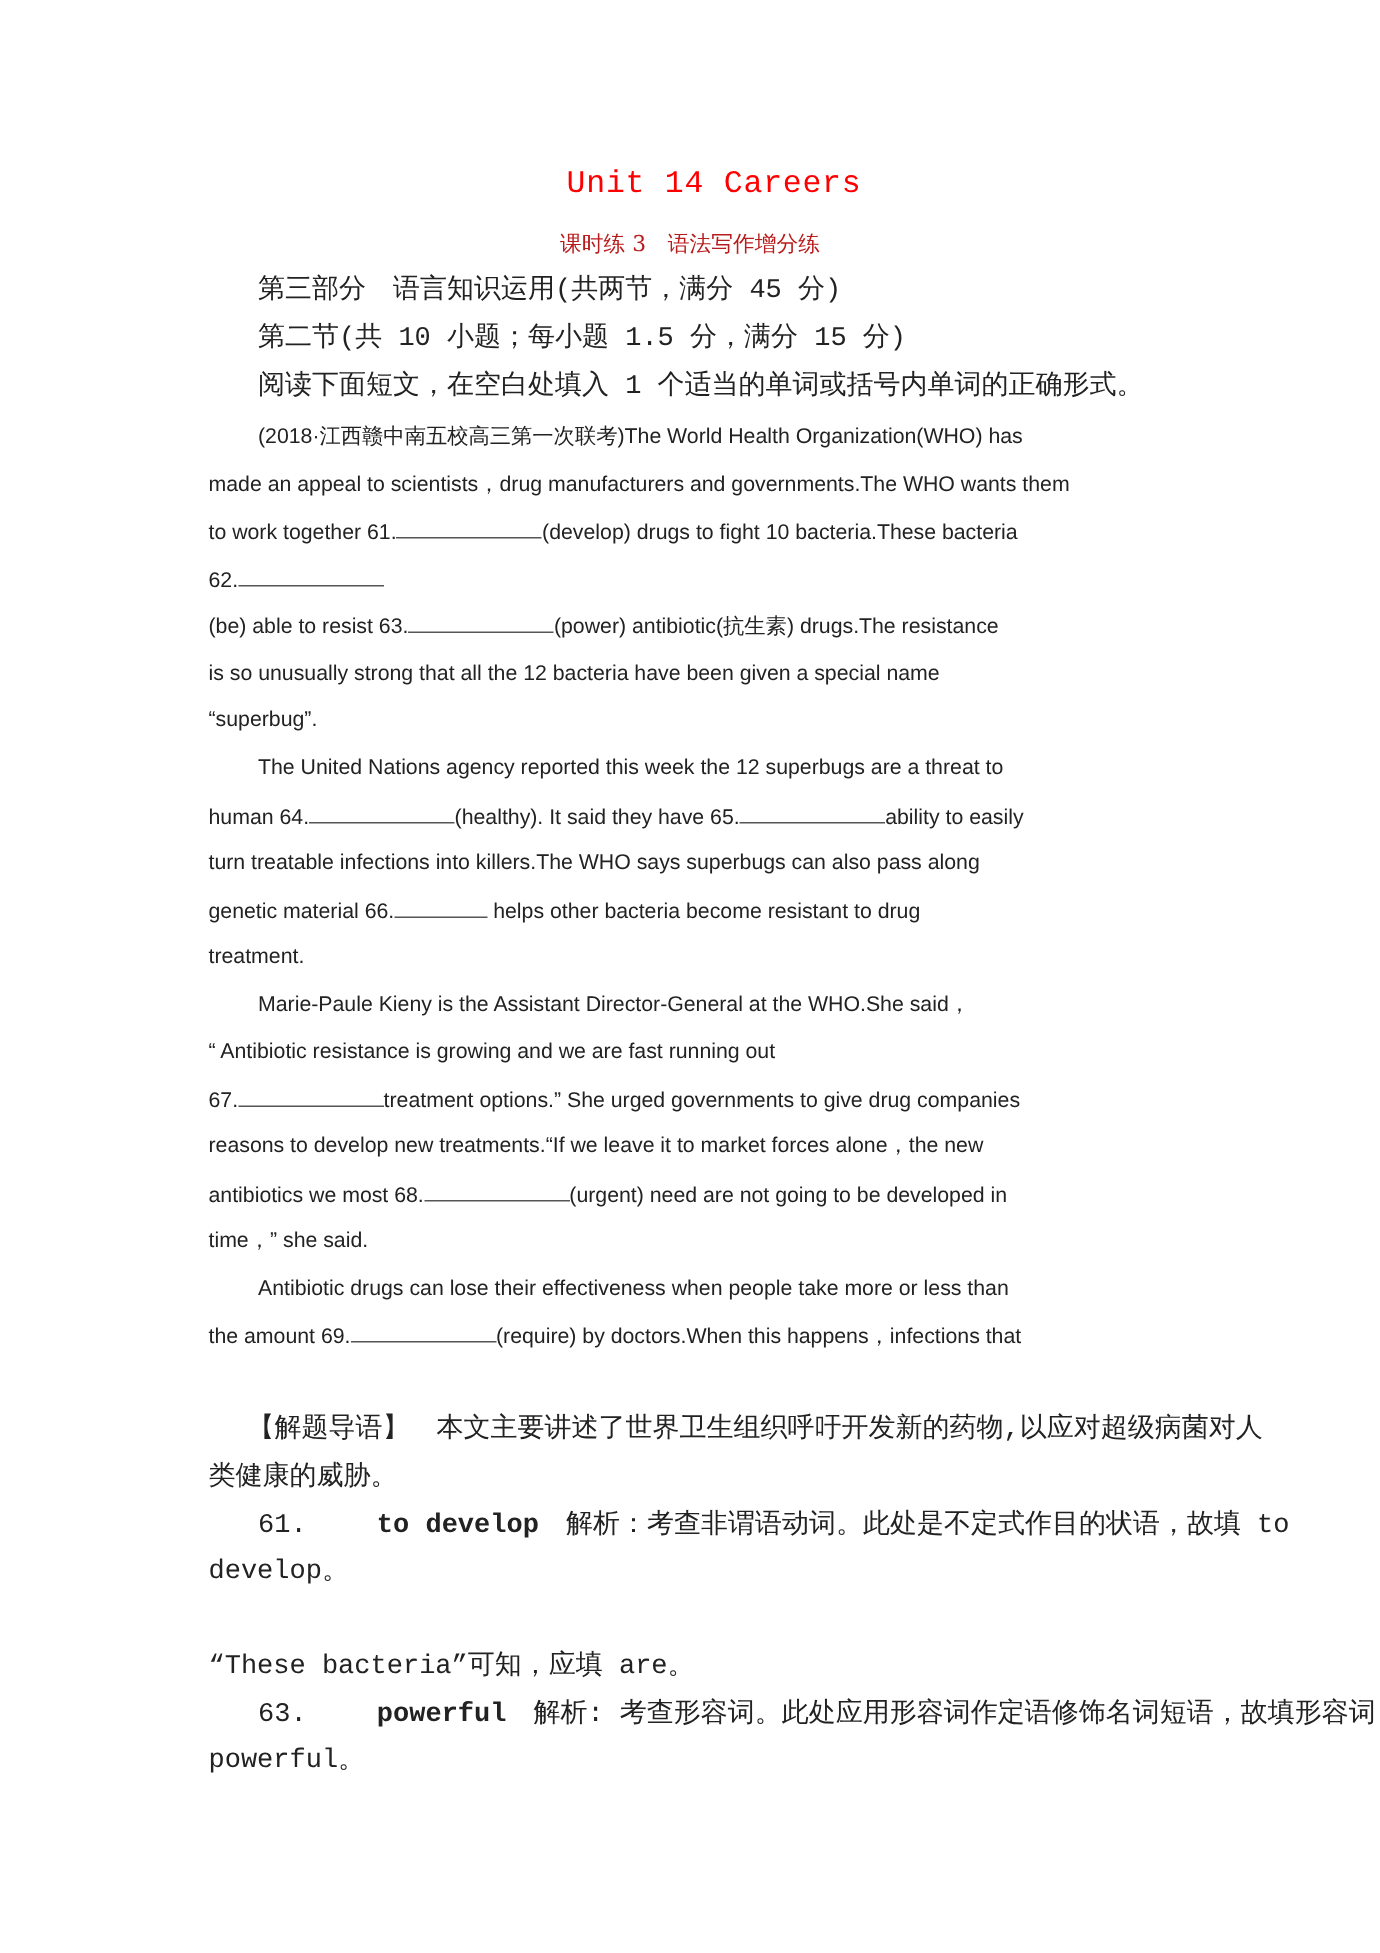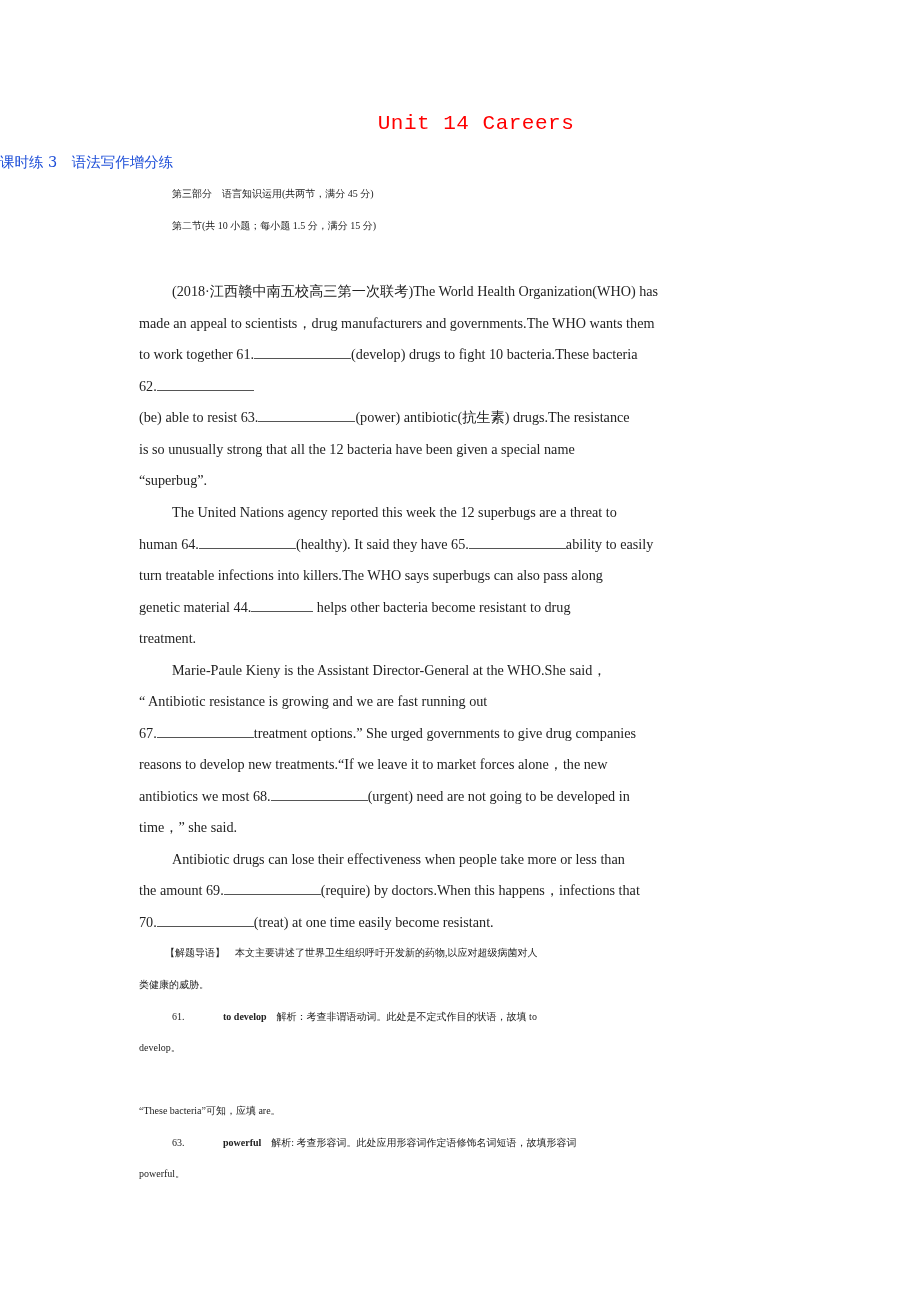--- a/index.html
+++ b/index.html
@@ -8,68 +8,68 @@
     font-family: "DejaVu Serif", "Liberation Serif", serif;
     color: #1a1a1a;
   }
   .page { position: absolute; left: 0; top: 0; width: 920px; height: 1302px; }
   .title {
     position: absolute; top: 112px; left: 16px; width: 920px; text-align: center;
     font-family: "Liberation Mono", "DejaVu Sans Mono", monospace;
     font-size: 21px; color: #ff0000; letter-spacing: 0.5px;
   }
   .subtitle {
-    position: absolute; top: 153px; left: 0; width: 920px; 
-    font-size: 14.5px; color: #1d4ed8;
+    position: absolute; top: 153px; left: 0; width: 920px; text-align: center;
+    font-size: 14.5px; color: #b91c1c;
   }
   .line {
     position: absolute; left: 139px; width: 675px;
-    font-family: Liberation Serif, serif;
+    font-family: Liberation Sans, sans-serif;
     font-size: 14.2px; line-height: 20px; white-space: pre;
     color: #222;
   }
-  .cn { font-family: Liberation Serif, serif; font-size: 10px; }
+  .cn { font-family: Liberation Mono, monospace; font-size: 18px; }
   .indent { left: 172px; }
   .blank { display: inline-block; border-bottom: 1px solid #555; height: 14px; vertical-align: baseline; }
   .b { font-weight: bold; margin-left: 36px; }
 </style>
 </head>
 <body>
 
 <div class="page">
   <div class="title">Unit 14 Careers</div>
   <div class="subtitle">课时练 3　语法写作增分练</div>
 
   <div class="line indent cn" style="top:184px">第三部分　语言知识运用(共两节，满分 45 分)</div>
   <div class="line indent cn" style="top:216px">第二节(共 10 小题；每小题 1.5 分，满分 15 分)</div>
+  <div class="line indent cn" style="top:248px">阅读下面短文，在空白处填入 1 个适当的单词或括号内单词的正确形式。</div>
 
   <div class="line indent" style="top:281px">(2018·江西赣中南五校高三第一次联考)The World Health Organization(WHO) has</div>
   <div class="line" style="top:313px">made an appeal to scientists，drug manufacturers and governments.The WHO wants them</div>
   <div class="line" style="top:344px"><span>to work together 61.</span><span class="blank" style="width:97px"></span><span>(develop) drugs to fight 10 bacteria.These bacteria</span></div>
   <div class="line" style="top:376px"><span>62.</span><span class="blank" style="width:97px"></span></div>
   <div class="line" style="top:407px"><span>(be) able to resist 63.</span><span class="blank" style="width:97px"></span><span>(power) antibiotic(抗生素) drugs.The resistance</span></div>
   <div class="line" style="top:439px">is so unusually strong that all the 12 bacteria have been given a special name</div>
   <div class="line" style="top:470px">“superbug”.</div>
 
   <div class="line indent" style="top:502px">The United Nations agency reported this week the 12 superbugs are a threat to</div>
   <div class="line" style="top:534px"><span>human 64.</span><span class="blank" style="width:97px"></span><span>(healthy). It said they have 65.</span><span class="blank" style="width:97px"></span><span>ability to easily</span></div>
   <div class="line" style="top:565px">turn treatable infections into killers.The WHO says superbugs can also pass along</div>
-  <div class="line" style="top:597px"><span>genetic material 44.</span><span class="blank" style="width:62px"></span> <span>helps other bacteria become resistant to drug</span></div>
+  <div class="line" style="top:597px"><span>genetic material 66.</span><span class="blank" style="width:62px"></span> <span>helps other bacteria become resistant to drug</span></div>
   <div class="line" style="top:628px">treatment.</div>
 
   <div class="line indent" style="top:660px">Marie-Paule Kieny is the Assistant Director-General at the WHO.She said，</div>
   <div class="line" style="top:691px">“ Antibiotic resistance is growing and we are fast running out</div>
   <div class="line" style="top:723px"><span>67.</span><span class="blank" style="width:97px"></span><span>treatment options.” She urged governments to give drug companies</span></div>
   <div class="line" style="top:754px">reasons to develop new treatments.“If we leave it to market forces alone，the new</div>
   <div class="line" style="top:786px"><span>antibiotics we most 68.</span><span class="blank" style="width:97px"></span><span>(urgent) need are not going to be developed in</span></div>
   <div class="line" style="top:817px">time，” she said.</div>
 
   <div class="line indent" style="top:849px">Antibiotic drugs can lose their effectiveness when people take more or less than</div>
   <div class="line" style="top:880px"><span>the amount 69.</span><span class="blank" style="width:97px"></span><span>(require) by doctors.When this happens，infections that</span></div>
-  <div class="line" style="top:912px"><span>70.</span><span class="blank" style="width:97px"></span><span>(treat) at one time easily become resistant.</span></div>
 
   <div class="line indent cn" style="top:943px; left:165px"><span>【解题导语】</span>　<span>本文主要讲述了世界卫生组织呼吁开发新的药物,以应对超级病菌对人</span></div>
   <div class="line cn" style="top:975px">类健康的威胁。</div>
 
   <div class="line indent cn" style="top:1007px"><span>61.</span> <span class="b">to develop</span>　<span>解析：考查非谓语动词。此处是不定式作目的状语，故填 to</span></div>
   <div class="line cn" style="top:1038px">develop。</div>
   <div class="line cn" style="top:1101px">“These bacteria”可知，应填 are。</div>
   <div class="line indent cn" style="top:1133px"><span>63.</span> <span class="b">powerful</span>　<span>解析: 考查形容词。此处应用形容词作定语修饰名词短语，故填形容词</span></div>
   <div class="line cn" style="top:1164px">powerful。</div>
 </div>

